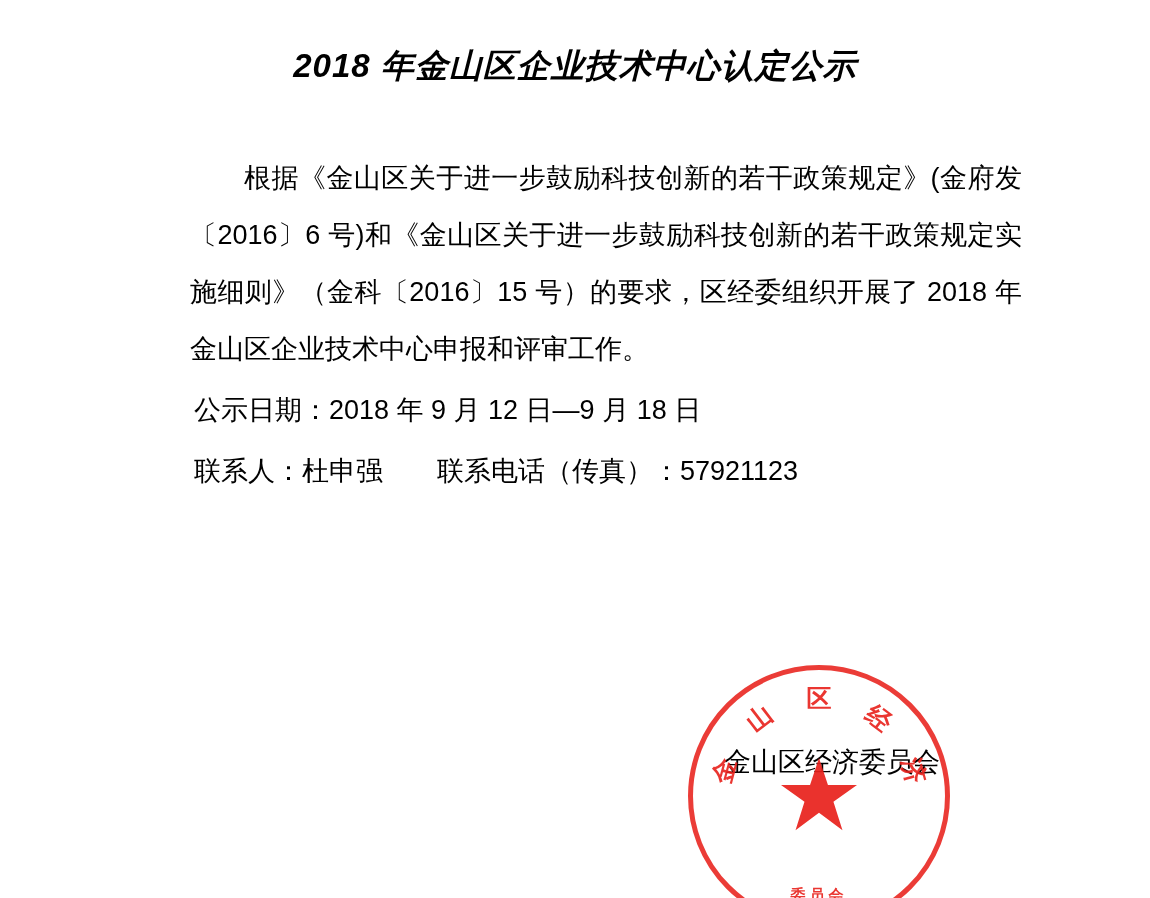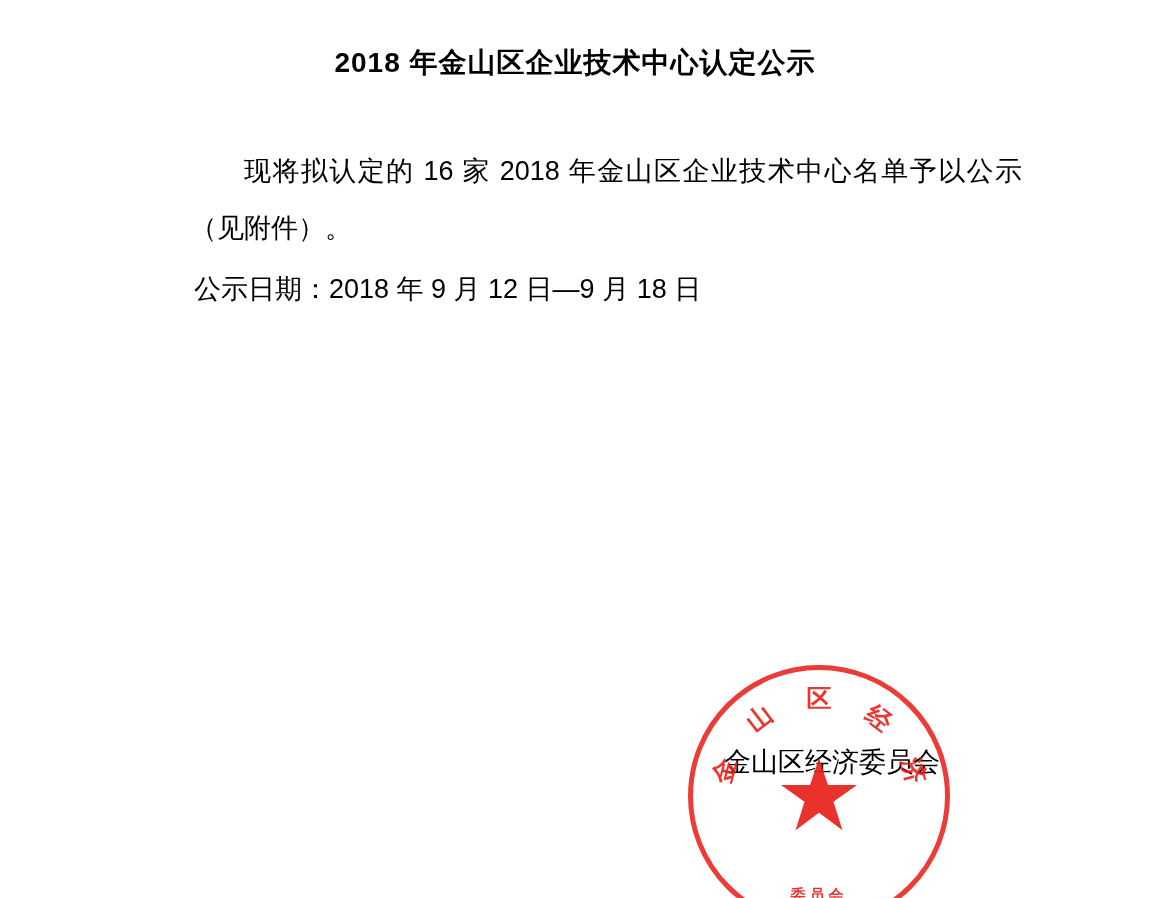--- a/index.html
+++ b/index.html
@@ -16,26 +16,27 @@
     position: relative;
   }
   .page {
     position: relative;
     width: 1150px;
     height: 898px;
     box-sizing: border-box;
   }
   .doc-title {
     text-align: center;
-    font-size: 28px;
+    font-size: 33px;
     font-weight: bold;
     letter-spacing: 1px;
     margin: 45px 0 0 0;
     padding: 0 60px;
     line-height: 1.3;
+    font-style: italic;
   }
   .body-block {
     margin: 62px 128px 0 190px;
     font-size: 27px;
     line-height: 57px;
     text-align: justify;
     text-justify: inter-ideograph;
   }
   .para {
     text-indent: 2em;
@@ -120,22 +121,23 @@
   }
 </style>
 </head>
 <body>
 
 <div class="page">
 
   <h1 class="doc-title">2018 年金山区企业技术中心认定公示</h1>
 
   <div class="body-block">
-    <p class="para-2">现将拟认定的 16 家 2018 年金山区企业技术中心名单予以公示（见附件）。</p>
+    <p class="para">根据《金山区关于进一步鼓励科技创新的若干政策规定》(金府发〔2016〕6 号)和《金山区关于进一步鼓励科技创新的若干政策规定实施细则》（金科〔2016〕15 号）的要求，区经委组织开展了 2018 年金山区企业技术中心申报和评审工作。</p>
     <p class="line-plain">公示日期：2018 年 9 月 12 日—9 月 18 日</p>
+    <p class="line-plain">联系人：杜申强　　联系电话（传真）：57921123</p>
   </div>
 
   <div class="sig-block">
     <span class="sig-line">金山区经济委员会</span>
   </div>
 
   <div class="seal">
     <div class="seal-ring"></div>
     <div class="seal-arc-text" id="sealArc">
         <span style="transform: rotate(-165deg) translate(98px) rotate(90deg) translate(-50%, -50%);">金</span>

